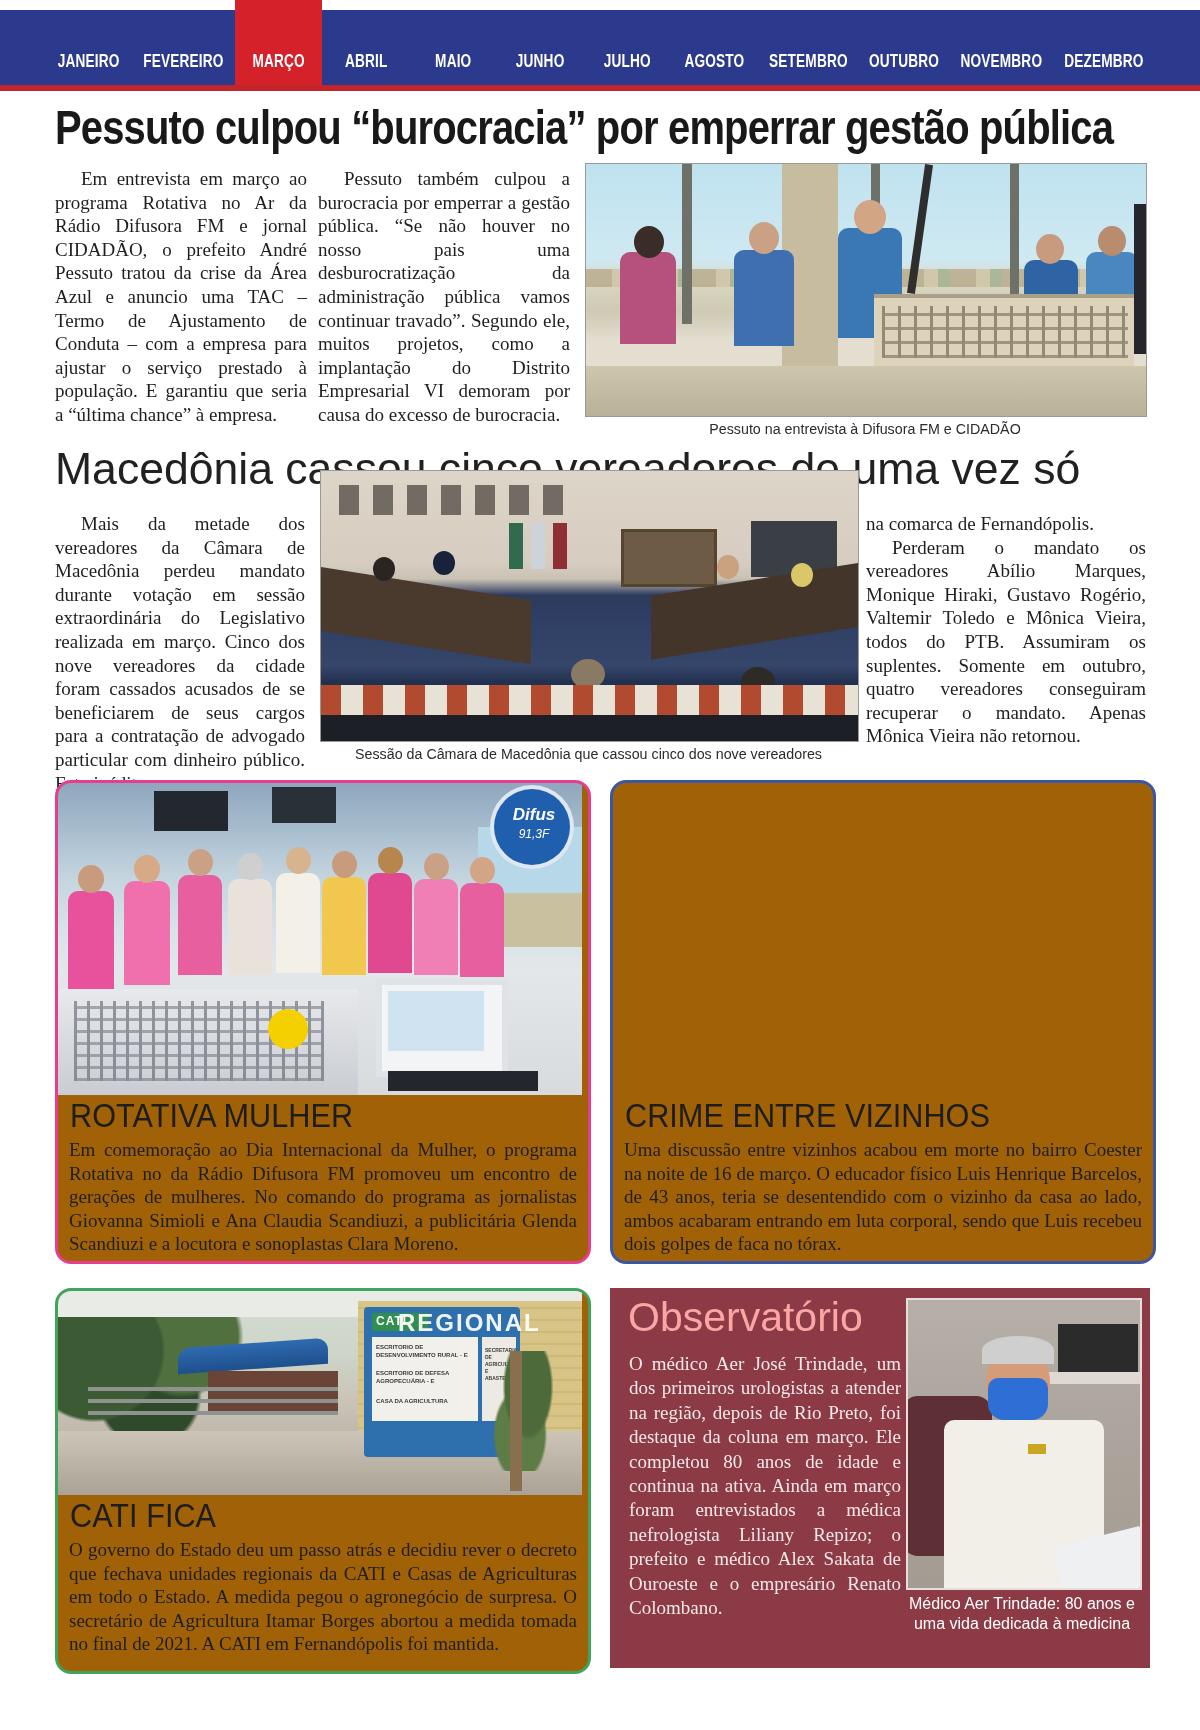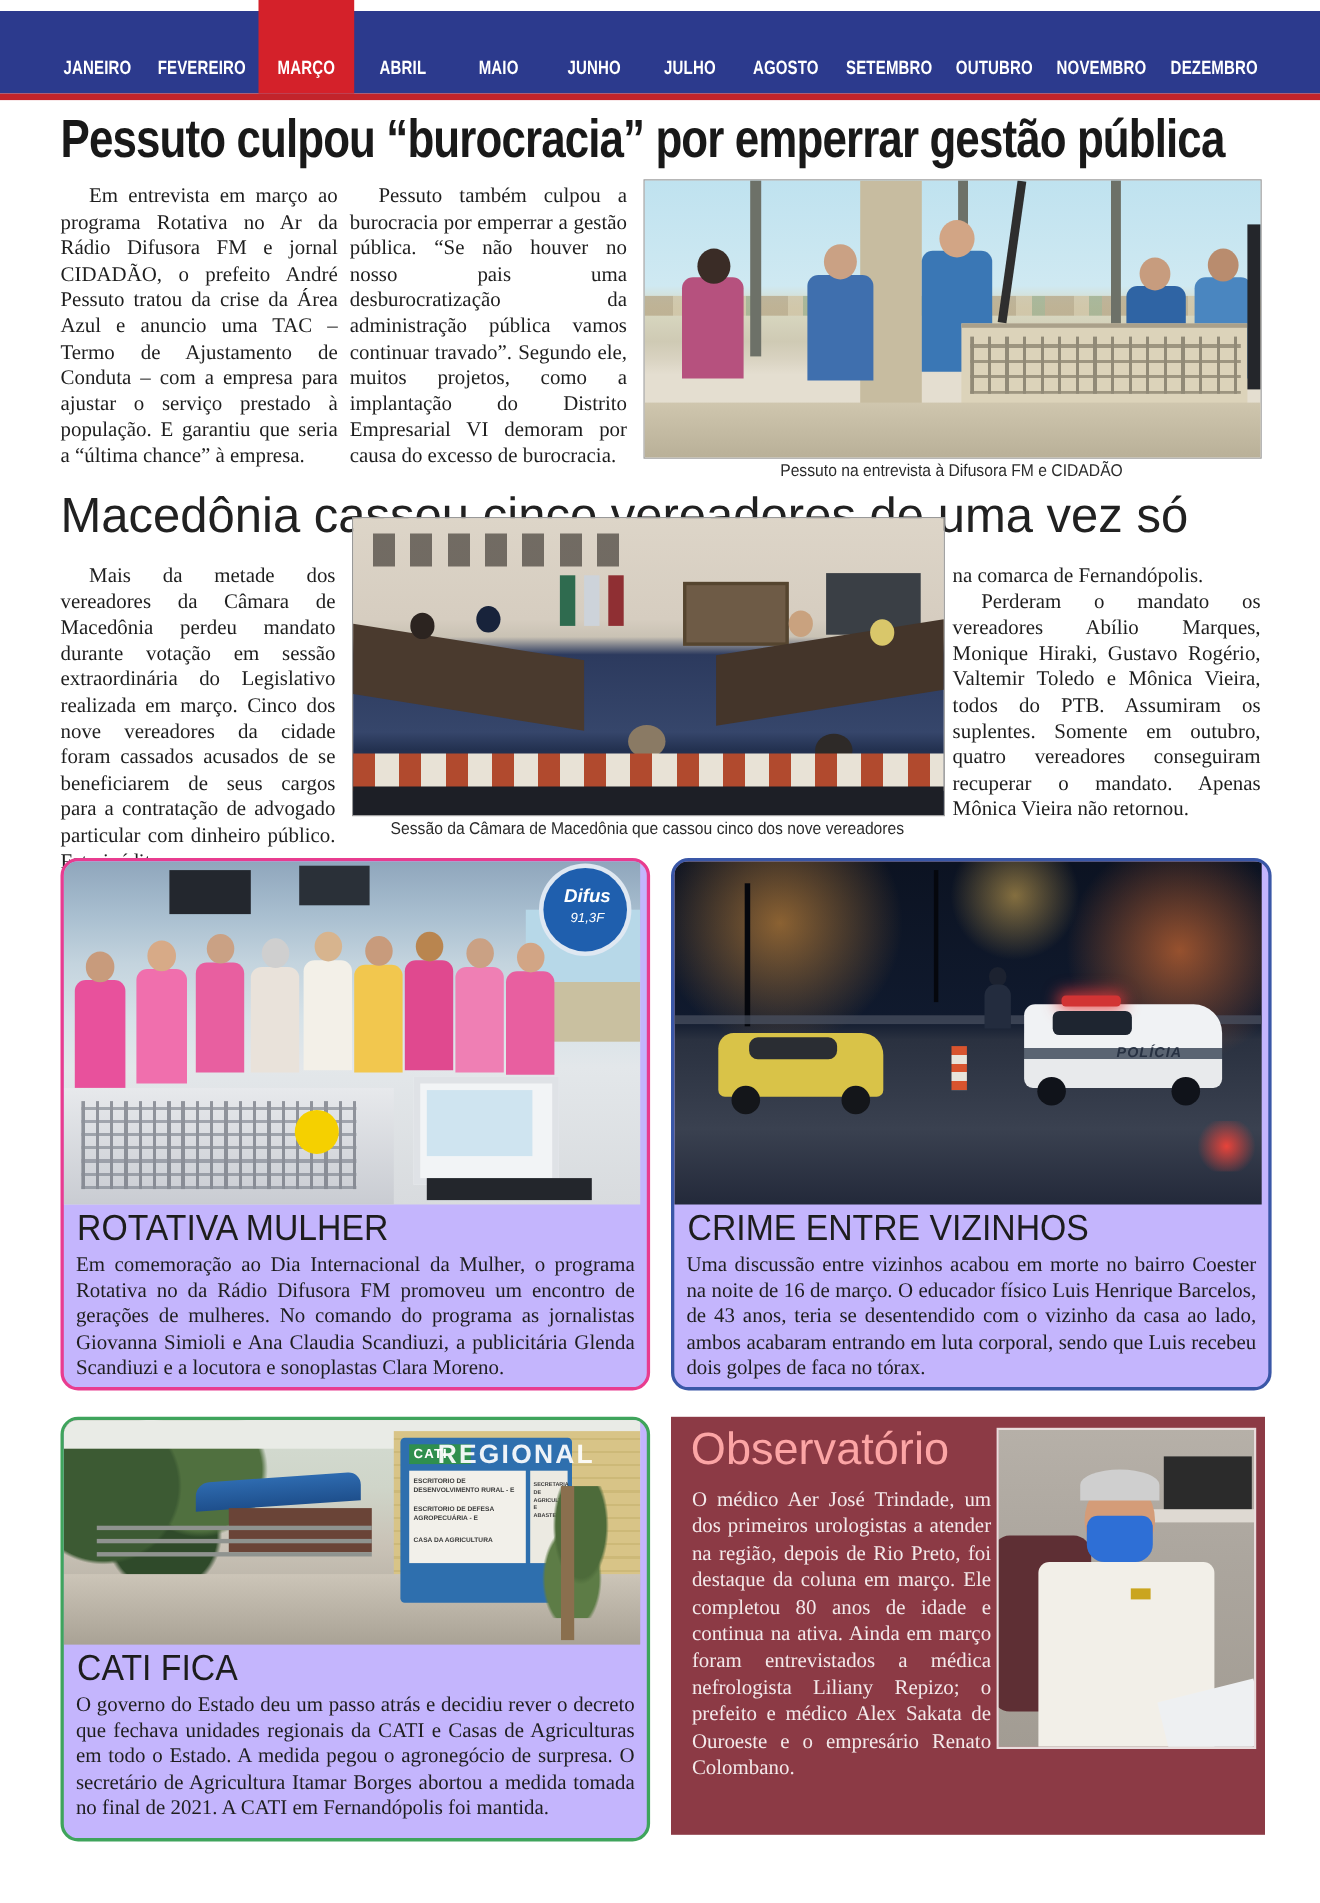--- a/index.html
+++ b/index.html
@@ -19,21 +19,21 @@
       transform:scaleX(.815);transform-origin:left top;white-space:nowrap;letter-spacing:-1px;}
   .h2{position:absolute;left:55px;top:443px;font-weight:400;font-size:45px;color:#212121;
       transform:scaleX(.99);transform-origin:left top;white-space:nowrap;letter-spacing:0;}
   
   .col{position:absolute;font-family:"Liberation Serif",serif;font-size:19px;line-height:23.6px;
        color:#1e1e1e;text-align:justify;}
   .col p{margin:0;text-indent:26px;}
   .col p.noind{text-indent:0;}
   .caption{position:absolute;font-size:15.5px;color:#2b2b2b;text-align:center;transform:scaleX(.92);transform-origin:center top;}
   
-  .fbox{position:absolute;border-radius:16px;border:3px solid;overflow:hidden;background:#c4b5fd;text-decoration:underline;}
+  .fbox{position:absolute;border-radius:16px;border:3px solid;overflow:hidden;background:#a16207;text-decoration:underline;}
   .fbox .title{position:absolute;left:12px;font-weight:400;font-size:33px;color:#1d1d1d;
                transform:scaleX(.93);transform-origin:left top;white-space:nowrap;}
   .fbox .body{position:absolute;left:11px;right:11px;font-family:"Liberation Serif",serif;
               font-size:19px;line-height:23.6px;color:#1e1e1e;text-align:justify;}
   .obox{position:absolute;background:#8c3a45;overflow:hidden;}
   .obox .otitle{position:absolute;left:18px;top:6px;color:#fca5a5;font-size:41px;font-weight:400;}
   .obox .obody{position:absolute;left:19px;top:64px;width:272px;color:#f3e9ea;
                font-family:"Liberation Serif",serif;font-size:19px;line-height:24.4px;text-align:justify;}
   .obox .ocap{position:absolute;color:#fff;font-size:16px;text-align:center;line-height:20px;}
   
@@ -182,39 +182,20 @@
       <i class="abs" style="left:318px;top:196px;width:120px;height:86px;background:#f2f4f6;border:6px solid #dfe2e6;"></i>
       <i class="abs" style="left:330px;top:208px;width:96px;height:60px;background:#cfe4f0;"></i>
       <i class="abs" style="left:330px;top:288px;width:150px;height:20px;background:#23262c;"></i>
       <i class="abs" style="left:210px;top:226px;width:40px;height:40px;border-radius:50%;background:#f5d000;"></i>
     </div>
     <div class="title" style="top:314px;">ROTATIVA MULHER</div>
     <div class="body" style="top:355px;">Em comemoração ao Dia Internacional da Mulher, o programa Rotativa no da Rádio Difusora FM promoveu um encontro de gerações de mulheres. No comando do programa as jornalistas Giovanna Simioli e Ana Claudia Scandiuzi, a publicitária Glenda Scandiuzi e a locutora e sonoplastas Clara Moreno.</div>
   </div>
 
   <div class="fbox" style="left:610px;top:780px;width:540px;height:478px;border-color:#3a57a7;">
-    <div class="ph" style="left:0;top:0;width:534px;height:312px;background:radial-gradient(circle at 18% 18%,rgba(242,160,60,.55),transparent 22%),radial-gradient(circle at 58% 10%,rgba(250,200,90,.5),transparent 14%),radial-gradient(circle at 86% 26%,rgba(242,120,50,.6),transparent 20%),linear-gradient(180deg,#0c1322 0%,#101a2e 46%,#2a3140 52%,#3a4150 78%,#23293a 100%);">
-      <i class="abs" style="left:64px;top:20px;width:5px;height:130px;background:#05070d;"></i>
-      <i class="abs" style="left:236px;top:8px;width:4px;height:120px;background:#05070d;"></i>
-      <i class="abs" style="left:0;top:140px;width:534px;height:8px;background:#4c5262;opacity:.7;"></i>
-      <i class="abs" style="left:40px;top:156px;width:150px;height:58px;border-radius:14px 20px 6px 6px;background:#d9c348;"></i>
-      <i class="abs" style="left:68px;top:160px;width:80px;height:20px;border-radius:8px;background:#2a2d33;"></i>
-      <i class="abs" style="left:52px;top:204px;width:26px;height:26px;border-radius:50%;background:#14161a;"></i>
-      <i class="abs" style="left:152px;top:204px;width:26px;height:26px;border-radius:50%;background:#14161a;"></i>
-      <i class="abs" style="left:252px;top:168px;width:14px;height:40px;background:repeating-linear-gradient(0deg,#d8542e 0 8px,#e8e4da 8px 16px);"></i>
-      <i class="abs" style="left:318px;top:130px;width:180px;height:76px;border-radius:10px 26px 8px 8px;background:linear-gradient(180deg,#f0f2f4 0 52%,#5a6472 52% 66%,#e8eaec 66% 100%);"></i>
-      <i class="abs" style="left:352px;top:122px;width:54px;height:10px;border-radius:4px;background:#d23434;box-shadow:0 0 14px 4px rgba(230,60,60,.8);"></i>
-      <i class="abs" style="left:344px;top:136px;width:72px;height:22px;border-radius:6px;background:#1e2530;"></i>
-      <span class="abs" style="left:402px;top:166px;color:#273142;font-weight:bold;font-style:italic;font-size:13px;letter-spacing:1px;">POLÍCIA</span>
-      <i class="abs" style="left:330px;top:196px;width:26px;height:26px;border-radius:50%;background:#10131a;"></i>
-      <i class="abs" style="left:452px;top:196px;width:26px;height:26px;border-radius:50%;background:#10131a;"></i>
-      <i class="head" style="left:286px;top:96px;width:16px;height:18px;background:#1c2230;"></i>
-      <i class="fig" style="left:282px;top:112px;width:24px;height:40px;background:#232c3e;"></i>
-      <i class="abs" style="left:472px;top:236px;width:60px;height:46px;background:radial-gradient(circle,#e8433a,transparent 70%);"></i>
-    </div>
     <div class="title" style="top:314px;">CRIME ENTRE VIZINHOS</div>
     <div class="body" style="top:355px;">Uma discussão entre vizinhos acabou em morte no bairro Coester na noite de 16 de março. O educador físico Luis Henrique Barcelos, de 43 anos, teria se desentendido com o vizinho da casa ao lado, ambos acabaram entrando em luta corporal, sendo que Luis recebeu dois golpes de faca no tórax.</div>
   </div>
 
   <div class="fbox" style="left:55px;top:1288px;width:530px;height:380px;border-color:#3fa45c;">
     <div class="ph" style="left:0;top:0;width:524px;height:204px;background:linear-gradient(180deg,#d4dcd2 0%,#cfd5c9 30%,#c9c2b6 56%,#b8b2a6 78%,#a8a296 100%);">
       <i class="abs" style="left:-30px;top:0;width:220px;height:150px;background:radial-gradient(circle at 30% 40%,#3c5a33 0 38%,transparent 40%),radial-gradient(circle at 70% 30%,#50703f 0 30%,transparent 33%),radial-gradient(circle at 55% 70%,#2f4a2a 0 30%,transparent 33%);"></i>
       <i class="abs" style="left:0;top:0;width:524px;height:26px;background:#e9ebe6;"></i>
       <i class="abs" style="left:300px;top:10px;width:224px;height:150px;background:repeating-linear-gradient(0deg,#d8c487 0 10px,#cdb978 10px 12px);"></i>
       <i class="abs" style="left:120px;top:52px;width:150px;height:26px;background:linear-gradient(180deg,#2e6bb0,#1e4f8c);transform:skewY(-4deg);border-radius:12px 12px 0 0;"></i>
@@ -247,15 +228,16 @@
       <i class="abs" style="left:150px;top:24px;width:80px;height:50px;background:#2b2b2b;"></i>
       <i class="abs" style="left:140px;top:72px;width:92px;height:12px;background:#ded9d2;"></i>
       <i class="abs" style="left:-6px;top:96px;width:90px;height:160px;border-radius:16px;background:#5e2f34;"></i>
       <i class="fig" style="left:36px;top:120px;width:160px;height:168px;background:#f2efe8;"></i>
       <i class="head" style="left:78px;top:44px;width:64px;height:76px;background:#d49c78;"></i>
       <i class="abs" style="left:74px;top:36px;width:72px;height:28px;border-radius:50% 50% 0 0;background:#cfcfcf;"></i>
       <i class="abs" style="left:80px;top:78px;width:60px;height:42px;border-radius:10px 10px 16px 16px;background:#2e6fd6;"></i>
       <i class="abs" style="left:150px;top:236px;width:90px;height:60px;background:#eef0f2;transform:rotate(-14deg);"></i>
       <i class="abs" style="left:120px;top:144px;width:18px;height:10px;background:#caa51f;"></i>
     </div>
+    <div class="ocap" style="left:286px;top:306px;width:252px;">Médico Aer Trindade: 80 anos e uma vida dedicada à medicina</div>
   </div>
 
 </div>
 
 </body></html>

